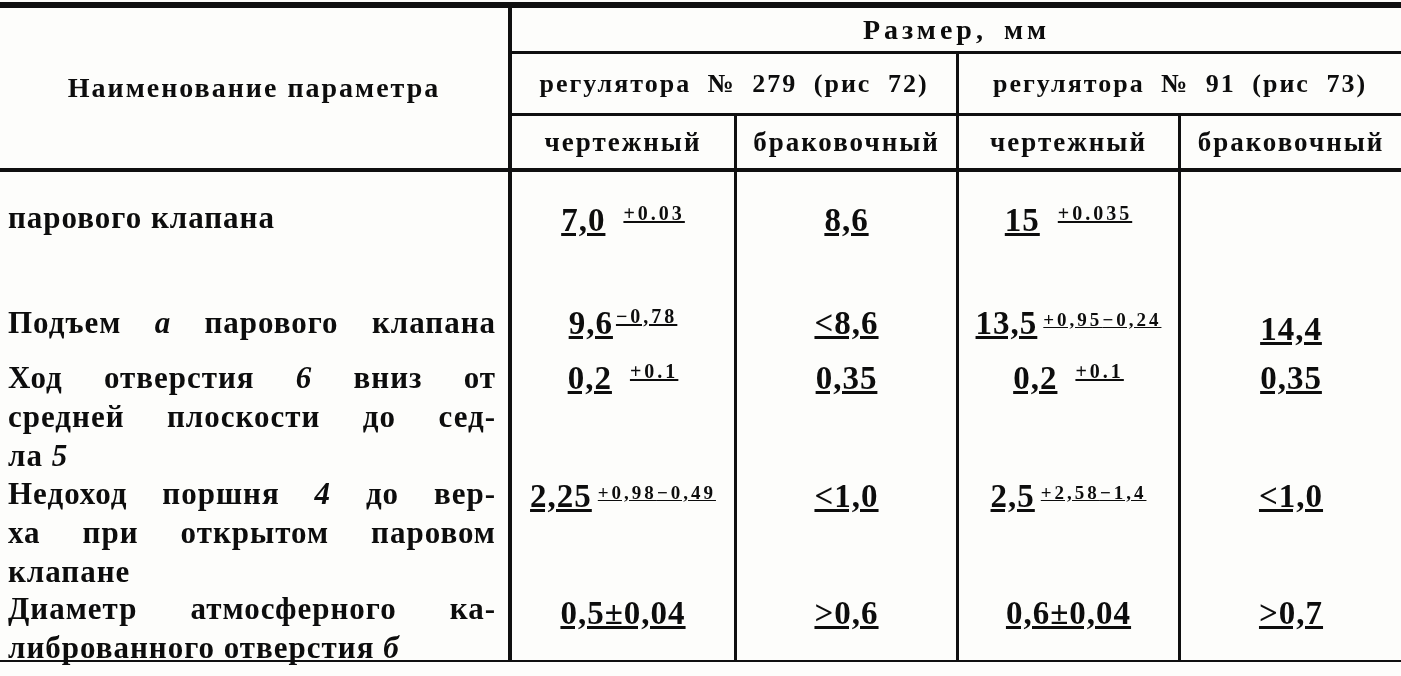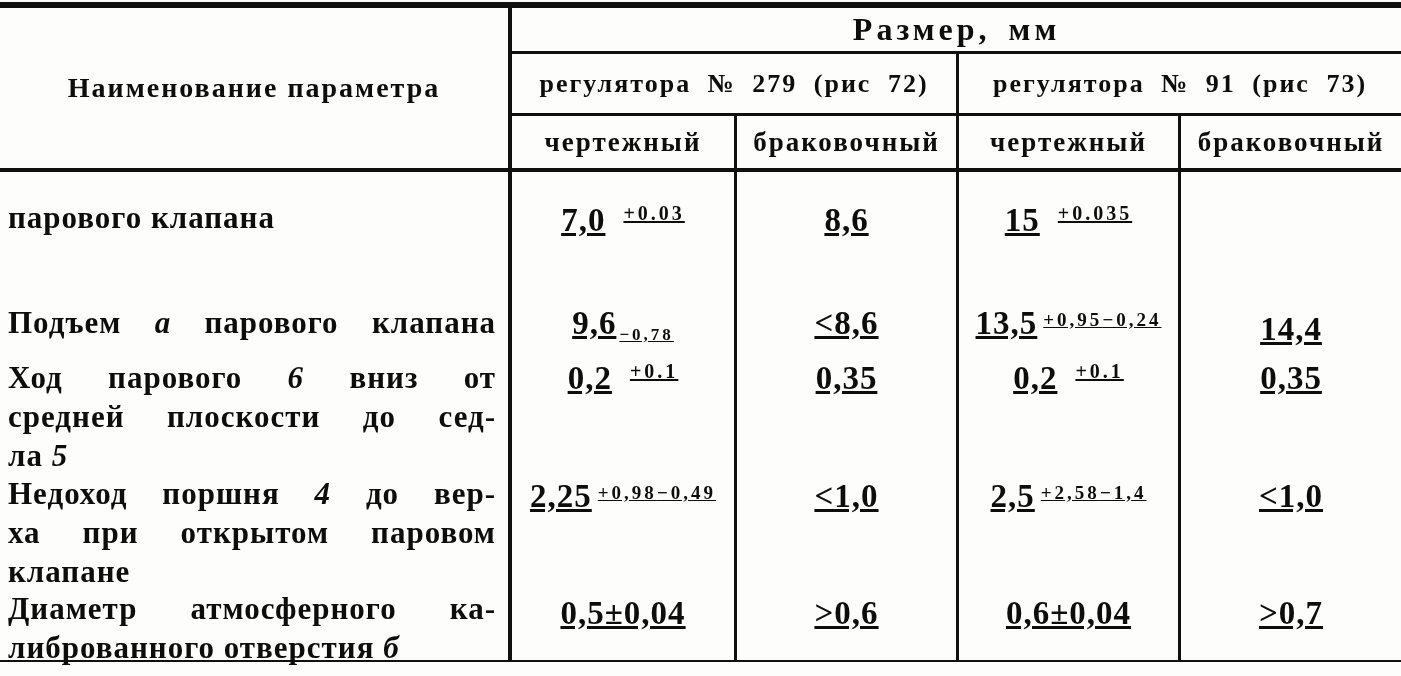--- a/index.html
+++ b/index.html
@@ -18,36 +18,36 @@
     border-top:6px solid #101010;
     border-bottom:2px solid #101010;
   }
   .cell{position:relative;box-sizing:border-box;}
   .bl4{border-left:4px solid #101010;}
   .bl3{border-left:3px solid #101010;}
   .bb3{border-bottom:3px solid #101010;}
   .bb4{border-bottom:4px solid #101010;}
   .hcell{display:flex;align-items:center;justify-content:center;text-align:center;}
   .param-h{font-size:28px;letter-spacing:2px;}
-  .size-h{font-size:32px;letter-spacing:4px;word-spacing:6px;}
+  .size-h{font-size:28px;letter-spacing:4px;word-spacing:6px;}
   .group-h{font-size:26px;letter-spacing:2px;word-spacing:8px;}
   .sub-h{font-size:27px;letter-spacing:2px;}
   .pcell{
     padding-left:8px;padding-right:12px;
     font-size:31px;line-height:39px;letter-spacing:1px;
   }
   .pline{text-align:left;}
   .pline.just{text-align:justify;text-align-last:justify;}
   .it{font-style:italic;font-weight:600;}
   .vcell{
     display:flex;justify-content:center;align-items:flex-start;
     font-size:33px;letter-spacing:1px;white-space:nowrap;text-decoration:underline;
   }
   sup.tol{font-size:20px;letter-spacing:3px;vertical-align:14px;margin-left:18px;font-weight:700;}
-  sub.tol{font-size:17px;letter-spacing:3px;vertical-align:-10px;margin-left:3px;font-weight:700;margin-top:20px;}
+  sub.tol{font-size:20px;letter-spacing:3px;vertical-align:-10px;margin-left:3px;font-weight:700;}
   .stack{
     display:inline-flex;flex-direction:row;justify-content:center;
     margin-left:6px;font-size:19px;line-height:19px;letter-spacing:3px;
     transform:translateY(5px);text-align:left;font-weight:700;
   }
 </style>
 </head>
 <body>
 
 <div class="sheet">
@@ -90,21 +90,21 @@
         <span class="vbase">13,5</span>
         <div class="stack">
           <span>+0,95</span>
           <span>−0,24</span>
         </div>
       </div>
       <div class="cell vcell bl3" style="grid-area: 5 / 5; padding-top: 10px; align-items: center;">
         <span class="vbase">14,4</span>
       </div>
       <div class="cell pcell" style="grid-area: 6 / 1; padding-top: 4px;">
-        <div class="pline just"><span>Ход парового </span><span class="it">6</span><span> вниз от</span></div>
+        <div class="pline just"><span>Ход отверстия </span><span class="it">6</span><span> вниз от</span></div>
         <div class="pline just"><span>средней плоскости до сед-</span></div>
         <div class="pline"><span>ла </span><span class="it">5</span></div>
       </div>
       <div class="cell vcell bl4" style="grid-area: 6 / 2; padding-top: 6px;">
         <span class="vbase">0,2</span>
         <sup class="tol">+0.1</sup>
       </div>
       <div class="cell vcell bl3" style="grid-area: 6 / 3; padding-top: 6px;">
         <span class="vbase">0,35</span>
       </div>

